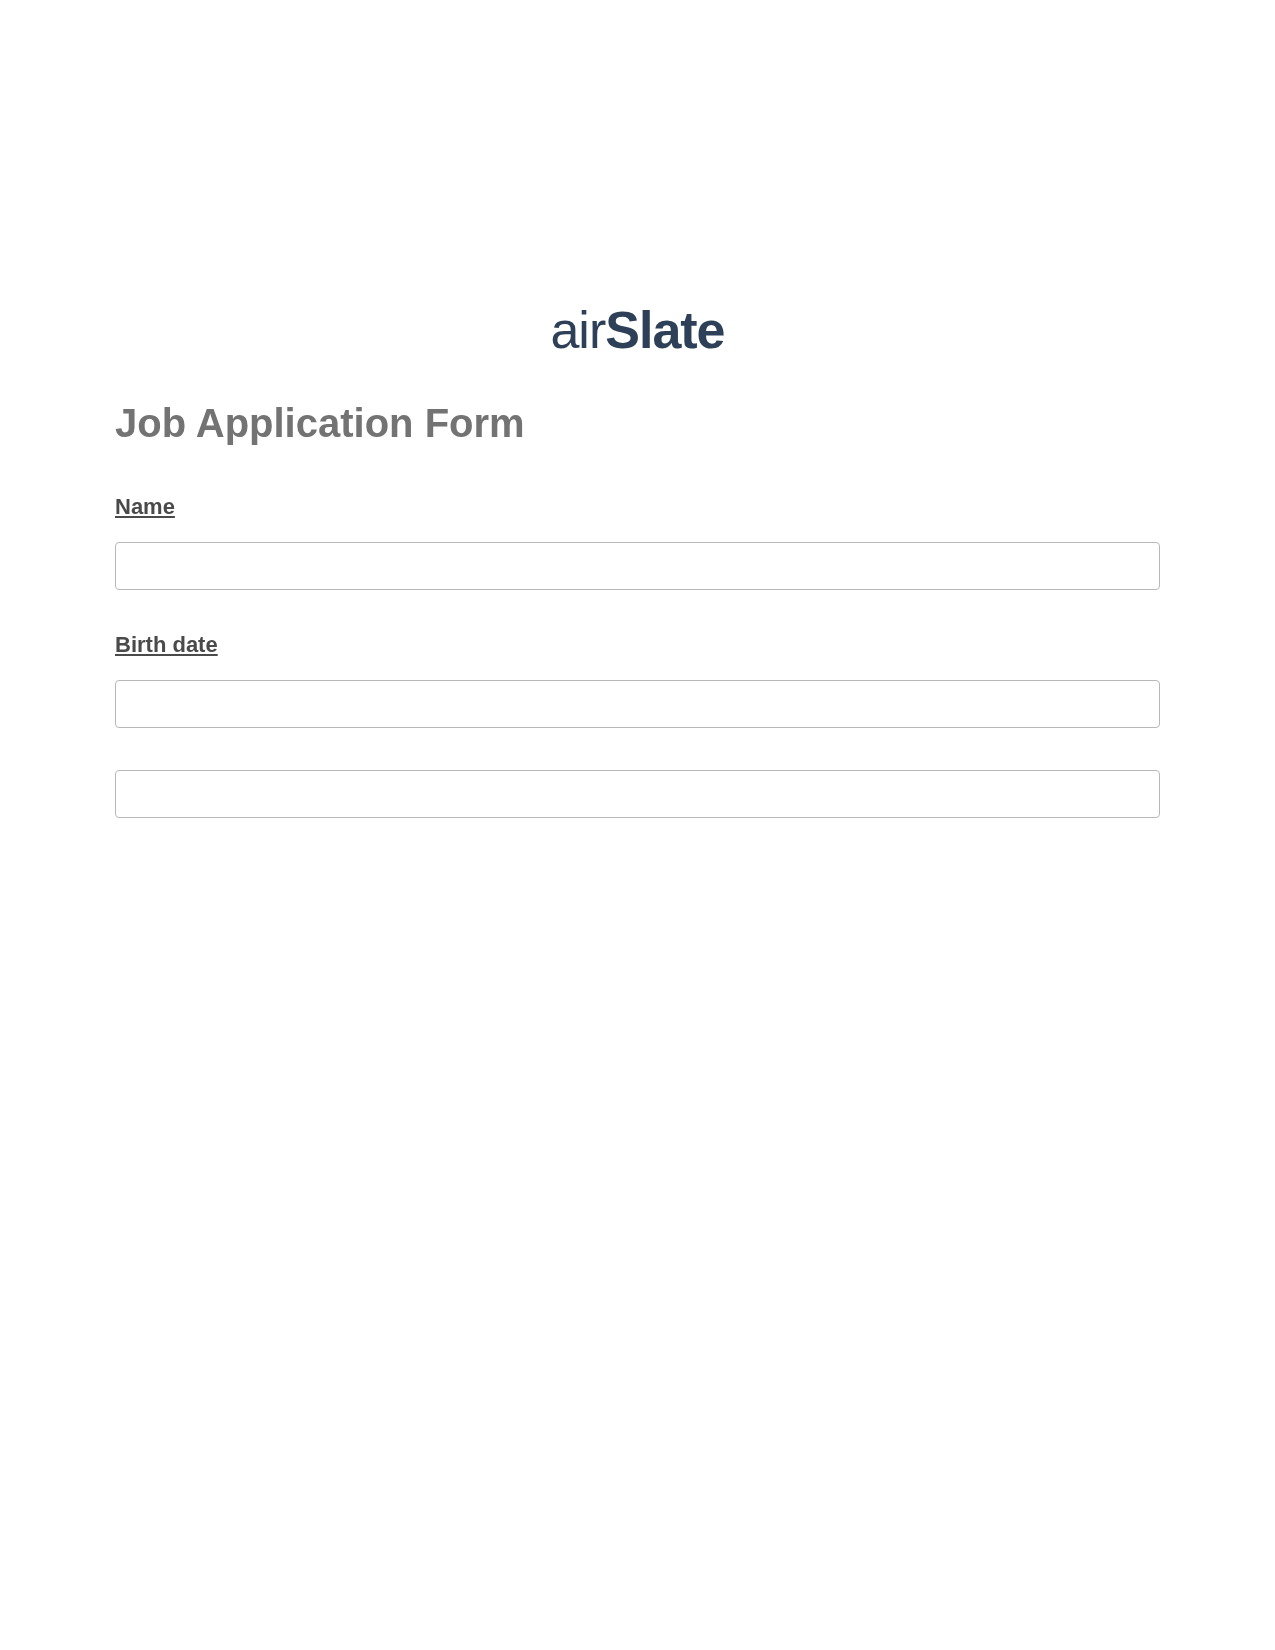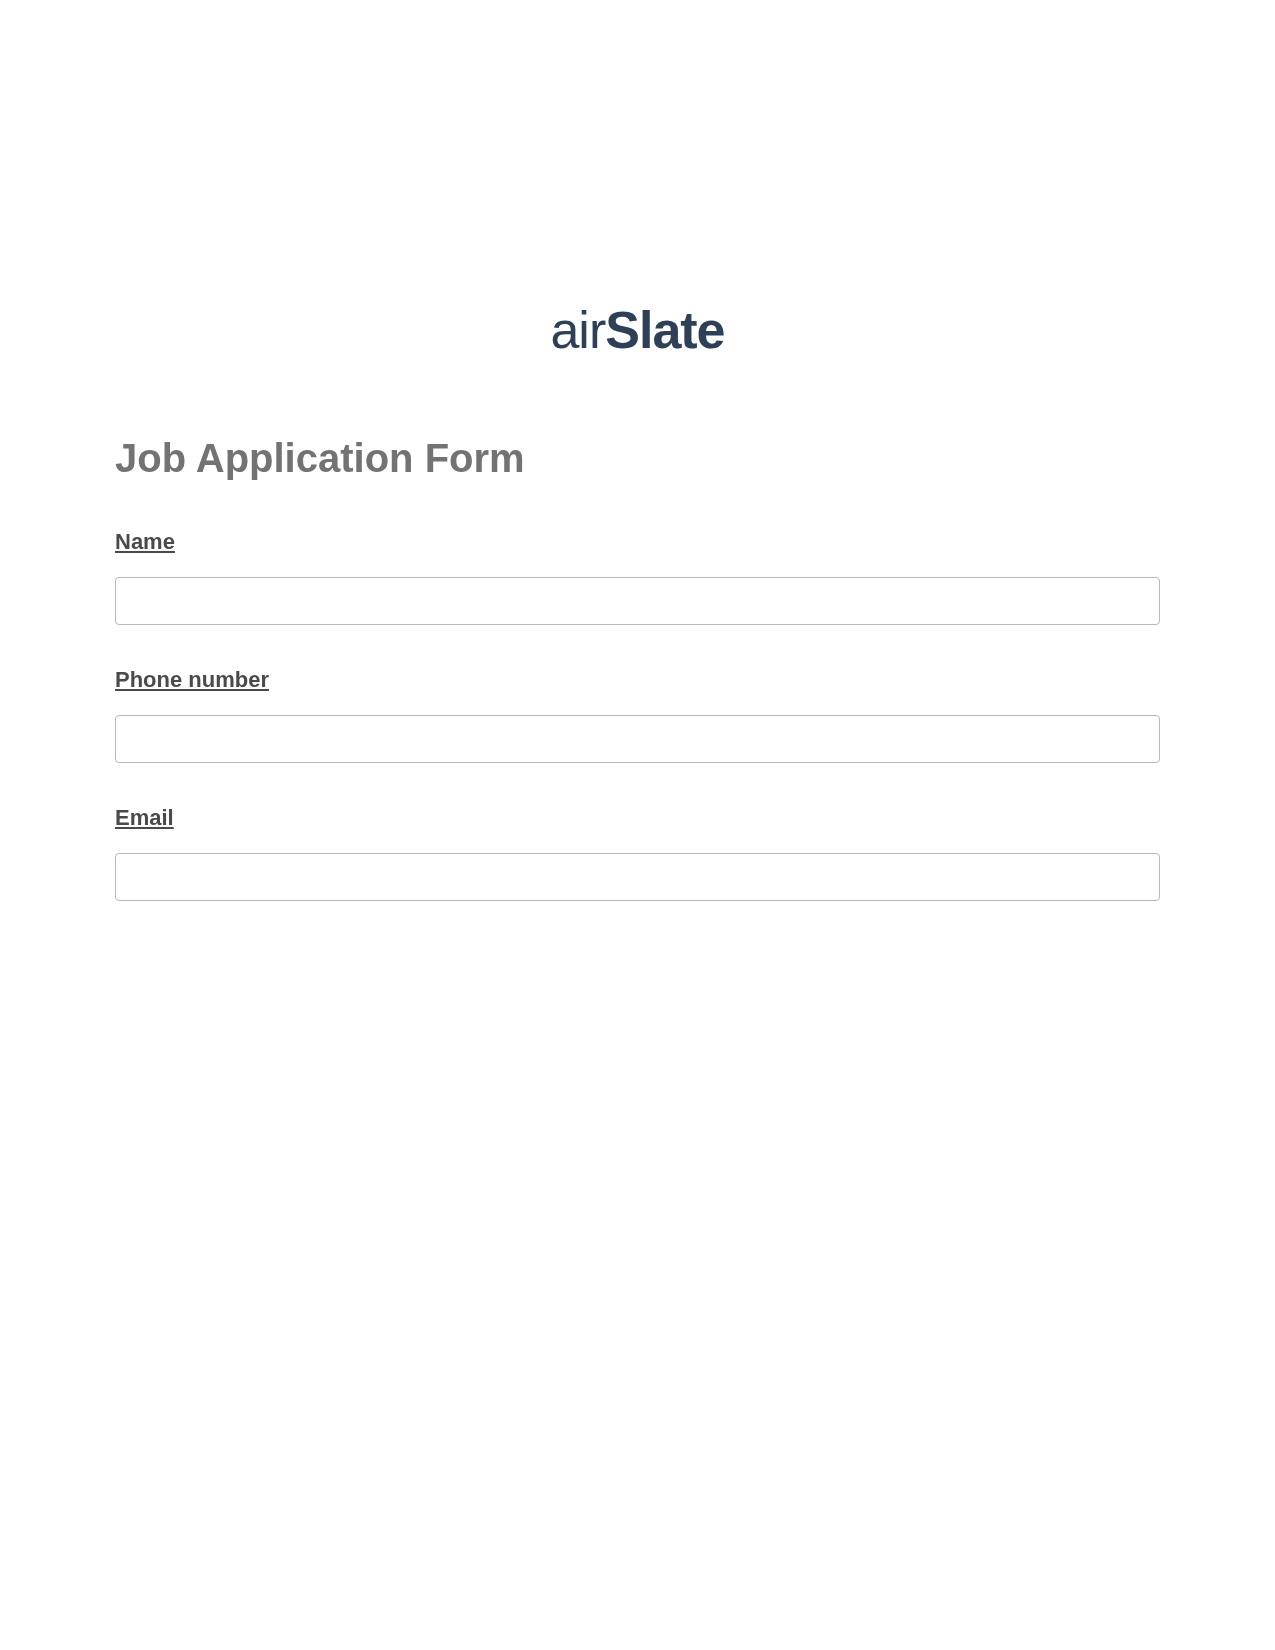--- a/index.html
+++ b/index.html
@@ -15,21 +15,21 @@
       color: #3a3a3a;
     }
     .container {
       padding-top: 300px;
       padding-left: 115px;
       padding-right: 115px;
     }
     .logo-wrapper {
       display: flex;
       justify-content: center;
-      margin-bottom: 76px;
+      margin-bottom: 41px;
     }
     .logo {
       font-size: 52px;
       font-weight: 400;
       color: #2d4058;
       letter-spacing: -1px;
     }
     .logo-bold {
       font-weight: 700;
     }
@@ -70,23 +70,22 @@
     </div>
   </div>
 
   <h1 class="form-title">Job Application Form</h1>
 
   <div class="field-group">
     <label class="field-label">Name</label>
     <input type="text" class="field-input" value="" style="">
   </div>
 
-
   <div class="field-group">
-    <label class="field-label">Phone number</label>
+    <label class="field-label">Birth date</label>
     <input type="text" class="field-input" value="" style="">
   </div>
 
   <div class="field-group">
-    <label class="field-label">Email</label>
     <input type="text" class="field-input" value="" style="">
   </div>
+
 </div>
 
 </body></html>

